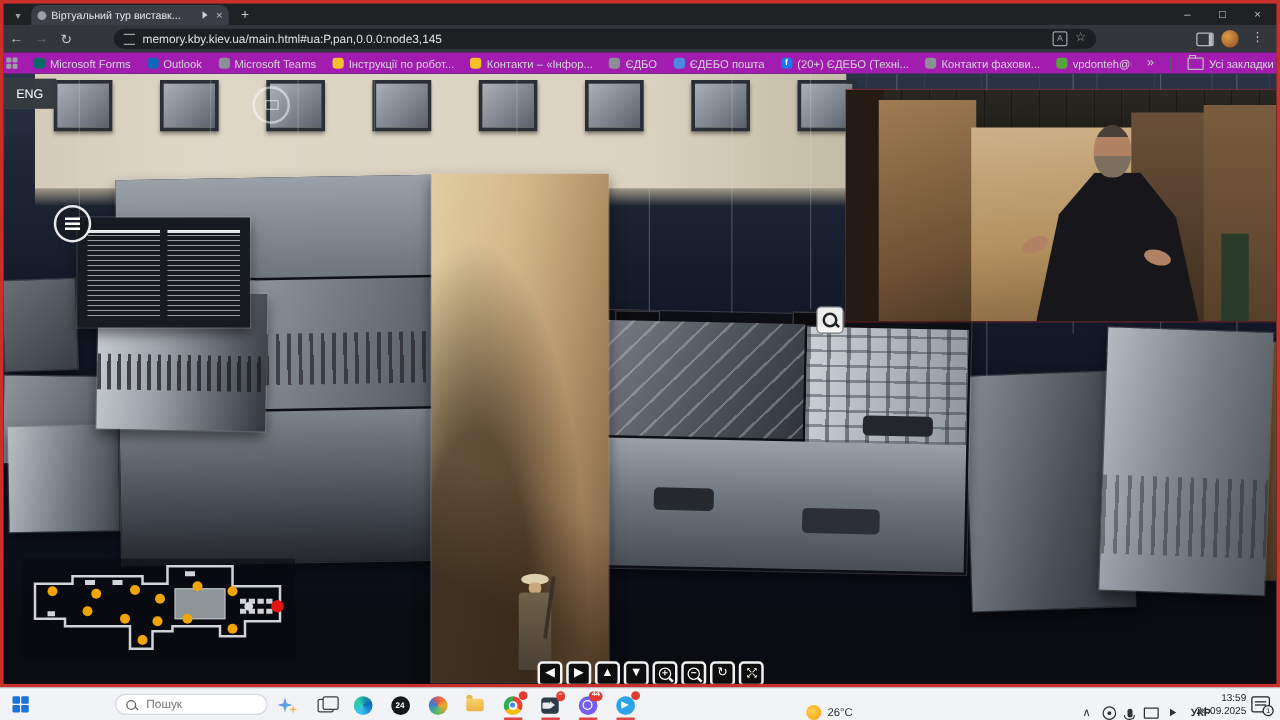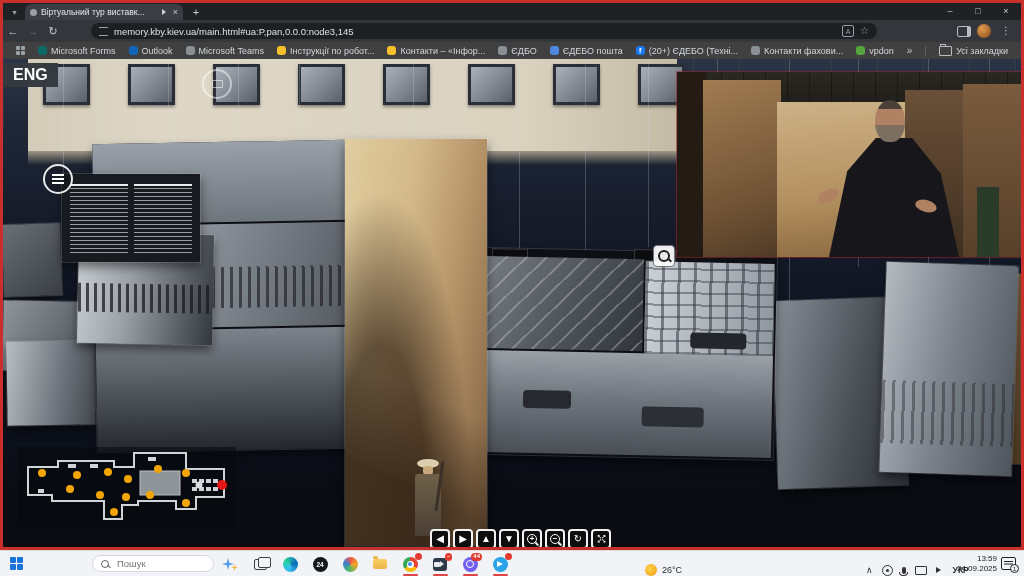--- a/index.html
+++ b/index.html
@@ -31,22 +31,22 @@
   .tune{width:9px;height:7px;border-top:1.5px solid #9aa0a6;border-bottom:1.5px solid #9aa0a6;flex:none;}
   .url-text{font-size:9.5px;color:#dfe1e5;white-space:nowrap;flex:1;overflow:hidden;}
   .tr-ic{flex:none;width:10px;height:10px;border:1px solid #9aa0a6;border-radius:2px;color:#9aa0a6;font-size:7px;
          display:flex;align-items:center;justify-content:center;}
   .star{flex:none;color:#9aa0a6;font-size:10px;line-height:1;}
   .panel-ic{width:12px;height:9px;border:1.3px solid #b8bbc0;border-radius:2px;position:relative;margin:0 4px;}
   .panel-ic::after{content:"";position:absolute;right:0;top:0;bottom:0;width:3px;background:#b8bbc0;}
   .avatar{width:14px;height:14px;border-radius:50%;background:radial-gradient(circle at 35% 35%,#e09a4b,#8a4a1f);margin:0 4px;}
   .dots{color:#c6c9ce;font-size:10px;margin:0 6px;}
   
-  .bmbar{position:absolute;left:0;top:39px;right:0;height:17px;background:#404040;display:flex;align-items:center;
-         padding:0 13px;box-sizing:border-box;gap:13px;overflow:hidden;}
+  .bmbar{position:absolute;left:0;top:39px;right:0;height:17px;background:#a21caf;display:flex;align-items:center;
+         padding:0 2px;box-sizing:border-box;gap:13px;overflow:hidden;}
   .apps-ic{flex:none;width:9px;height:9px;display:grid;grid-template-columns:4px 4px;grid-template-rows:4px 4px;gap:1px;}
   .apps-ic span{background:#9aa0a6;border-radius:1px;}
   .bm{display:flex;align-items:center;gap:4px;flex:none;}
   .bm-ic{width:9px;height:9px;border-radius:3px;flex:none;display:flex;align-items:center;justify-content:center;
          color:#fff;font-size:7px;font-weight:bold;line-height:1;}
   .bm-lb{font-size:9px;color:#d4d6da;white-space:nowrap;}
   .bm-more{margin-left:auto;color:#c6c9ce;font-size:10px;flex:none;}
   .bm-sep{width:1px;height:10px;background:#5a5e64;flex:none;}
   .fold-ic{width:11px;height:8px;border:1.2px solid #b8bbc0;border-radius:1px;position:relative;flex:none;}
   .fold-ic::before{content:"";position:absolute;top:-3px;left:0;width:4px;height:2px;border:1.2px solid #b8bbc0;border-bottom:none;border-radius:1px 1px 0 0;}
@@ -62,21 +62,21 @@
   .wall::after{content:"";position:absolute;left:0;right:0;bottom:-14px;height:14px;
       background:linear-gradient(180deg,rgba(190,180,155,.8),rgba(20,24,36,0));}
   .frame{position:absolute;top:5px;width:47px;height:41px;border:3px solid #2a2e36;box-sizing:border-box;
       background:linear-gradient(135deg,#aab0b8,#7b828c 60%,#596069);box-shadow:0 2px 3px rgba(0,0,0,.4);}
   .wire{position:absolute;top:0;width:1px;background:rgba(205,215,225,.25);}
   .panel{position:absolute;box-shadow:0 0 0 1px rgba(240,240,240,.15),0 5px 10px rgba(0,0,0,.5);}
   
   .sitenav{position:absolute;left:0;top:4px;height:24px;display:flex;align-items:stretch;
       background:rgba(128,132,136,.78);z-index:30;}
   .lang{display:flex;align-items:center;padding:0 10px;background:rgba(47,52,58,.92);color:#fff;
-      font-size:16px;font-weight:bold;}
+      font-size:10px;font-weight:normal;}
   .nav-item{display:flex;align-items:center;padding:0 9px;color:#f2f2f2;font-size:8.5px;letter-spacing:.3px;}
   
   .hot2{position:absolute;left:199px;top:10px;width:26px;height:26px;border:2px solid rgba(255,255,255,.5);
       border-radius:50%;z-index:25;display:flex;align-items:center;justify-content:center;}
   .hot2 span{width:9px;height:6px;border:1.5px solid rgba(255,255,255,.55);border-radius:1px;}
   .hamb{position:absolute;left:40px;top:105px;width:26px;height:26px;border:2px solid rgba(255,255,255,.9);
       border-radius:50%;background:rgba(20,20,20,.25);display:flex;flex-direction:column;gap:2px;
       align-items:center;justify-content:center;z-index:25;}
   .hamb span{width:12px;height:2px;background:#fff;}
   .zoomhot{position:absolute;left:650px;top:186px;width:20px;height:20px;background:rgba(250,250,250,.95);

